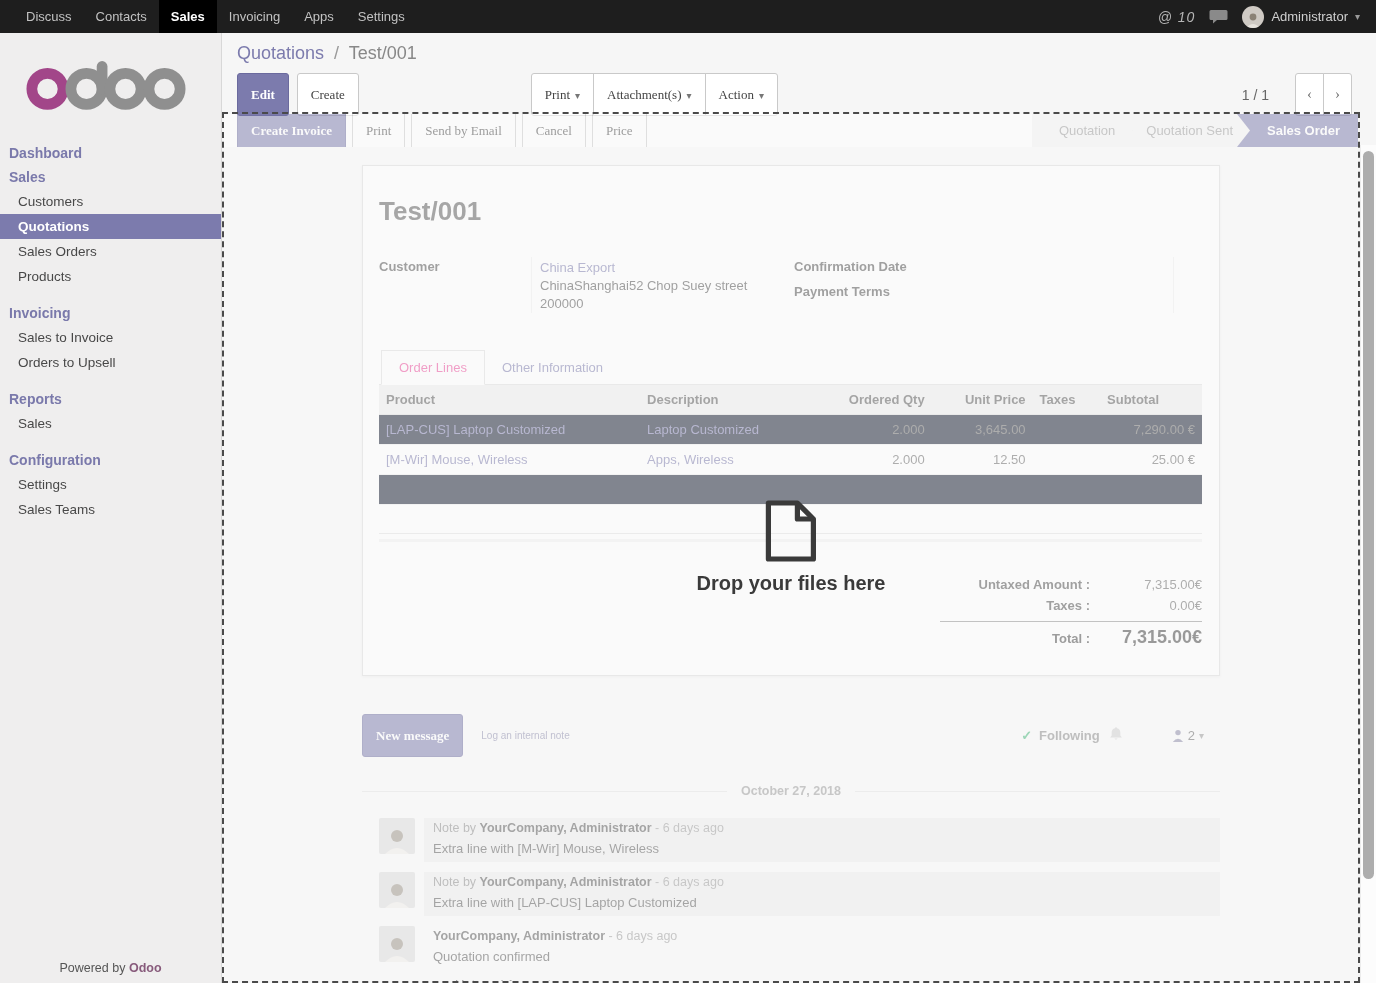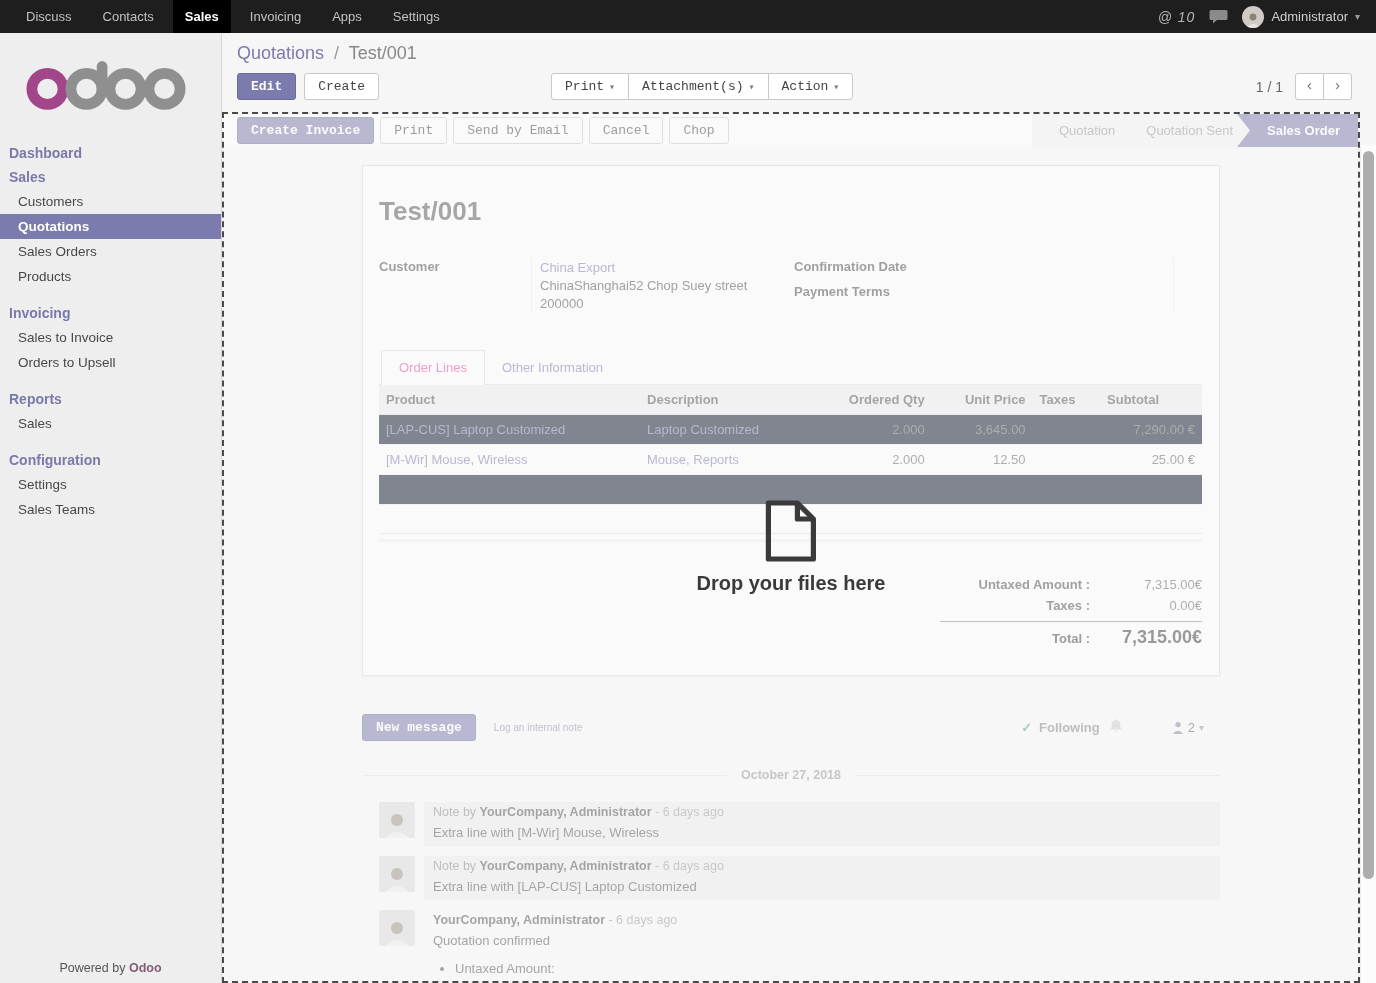--- a/index.html
+++ b/index.html
@@ -1,21 +1,21 @@
 <!DOCTYPE html>
 <html><head>
 <meta charset="utf-8">
 <style>
   * { margin:0; padding:0; box-sizing:border-box; }
   html,body { width:1376px; height:983px; overflow:hidden; background:#f6f6f6;
     font-family:"Liberation Sans", sans-serif; }
 
   
   .topnav { height:33px; background:#1e1e1e; display:flex; align-items:stretch; color:#c2c2c2; font-size:13px; }
-  .nav-items { display:flex; align-items:stretch; padding-left:14px;gap:7px; }
+  .nav-items { display:flex; align-items:stretch; padding-left:14px; }
   .nav-item { padding:0 12px; line-height:33px; cursor:pointer; }
   .nav-item.active { background:#000; color:#fff; font-weight:bold; }
   .nav-right { margin-left:auto; display:flex; align-items:center; gap:14px; padding-right:16px; }
   .mention { color:#b5b5b5; font-size:14px; letter-spacing:1px;font-style:italic; }
   .bubble-icon svg { display:block; }
   .nav-user { display:flex; align-items:center; gap:7px; color:#cfcfcf; }
   .nav-avatar { width:22px; height:22px; border-radius:50%; background:#cfcac4; overflow:hidden; display:flex; align-items:flex-end; justify-content:center; }
   .caret { color:#9a9a9a; font-size:10px; }
 
   
@@ -34,30 +34,30 @@
 
   
   .main { flex:1; display:flex; flex-direction:column; min-width:0; }
 
   .control-panel { height:79px; background:#f6f6f6; padding:10px 16px 0 15px; }
   .breadcrumb { font-size:18px; }
   .bc-parent { color:#7c7bad; cursor:pointer; }
   .bc-sep { color:#999; margin:0 5px; }
   .bc-current { color:#888; }
   .cp-row { display:flex; align-items:center; margin-top:9px; }
-  .btn { height:27px; padding:0 13px; font-size:13px; border-radius:3px; border:1px solid #c9c9c9;
-    background:#fff; color:#444; cursor:pointer; font-family:Liberation Mono, monospace; }
+  .btn { height:43px; padding:0 13px; font-size:13px; border-radius:3px; border:1px solid #c9c9c9;
+    background:#fff; color:#444; cursor:pointer; font-family:Liberation Serif, serif; }
   .btn-primary { background:#7c7bad; border-color:#6b6a9e; color:#fff; font-weight:bold; }
   .btn-create { margin-left:8px; }
   .btn-group { display:inline-flex; margin-left:172px;justify-content:space-between; }
   .btn-group .btn { border-radius:0; margin-left:-1px; }
   .btn-group .btn:first-child { border-radius:3px 0 0 3px; margin-left:0; }
   .btn-group .btn:last-child { border-radius:0 3px 3px 0; }
   .btn .caret { margin-left:5px; color:#777; }
-  .pager { margin-left:auto; display:flex; align-items:center; gap:12px; margin-right:8px; }
+  .pager { margin-left:auto; display:flex; align-items:center; gap:26px; margin-right:8px; }
   .pager-text { color:#666; font-size:14px; }
   .pager-btns { display:inline-flex; }
   .pager-btns .btn { width:29px; padding:0; font-size:15px; color:#777; border-radius:0; margin-left:-1px; }
   .pager-btns .btn:first-child { border-radius:3px 0 0 3px; margin-left:0; }
   .pager-btns .btn:last-child { border-radius:0 3px 3px 0; }
 
   
   .dropzone { flex:1; margin-right:16px; border:2px dashed #4a4a4a; position:relative; overflow:hidden; }
   .dz-content { height:100%; opacity:0.5; display:flex; flex-direction:column; }
   .dz-overlay { position:absolute; inset:0; display:flex; flex-direction:column; align-items:center;
@@ -247,21 +247,21 @@
 
     <div class="dropzone">
       <div class="dz-content">
 
         <div class="statusbar">
           <span class="sb-buttons" id="sb-buttons">
               <button class="btn btn-primary">Create Invoice</button>
               <button class="btn">Print</button>
               <button class="btn">Send by Email</button>
               <button class="btn">Cancel</button>
-              <button class="btn">Chop</button>
+              <button class="btn">Price</button>
             </span>
           <span class="stages" id="sb-stages">
               <div class="stage" style="z-index: 10;">Quotation</div>
               <div class="stage" style="z-index: 9;">Quotation Sent</div>
               <div class="stage active" style="z-index: 8;">Sales Order</div>
             </span>
         </div>
 
         <div class="form-area">
           <div class="sheet">
@@ -304,21 +304,21 @@
                   <tr class="odd">
                     <td class="link">[LAP-CUS] Laptop Customized</td>
                     <td class="link">Laptop Customized</td>
                     <td class="r">2.000</td>
                     <td class="r">3,645.00</td>
                     <td></td>
                     <td class="r">7,290.00 €</td>
                   </tr>
                   <tr>
                     <td class="link">[M-Wir] Mouse, Wireless</td>
-                    <td class="link">Mouse, Reports</td>
+                    <td class="link">Apps, Wireless</td>
                     <td class="r">2.000</td>
                     <td class="r">12.50</td>
                     <td></td>
                     <td class="r">25.00 €</td>
                   </tr>
                   <tr class="odd empty">
                     <td colspan="6">&nbsp;</td>
                   </tr>
                 </tbody>
             </table>

